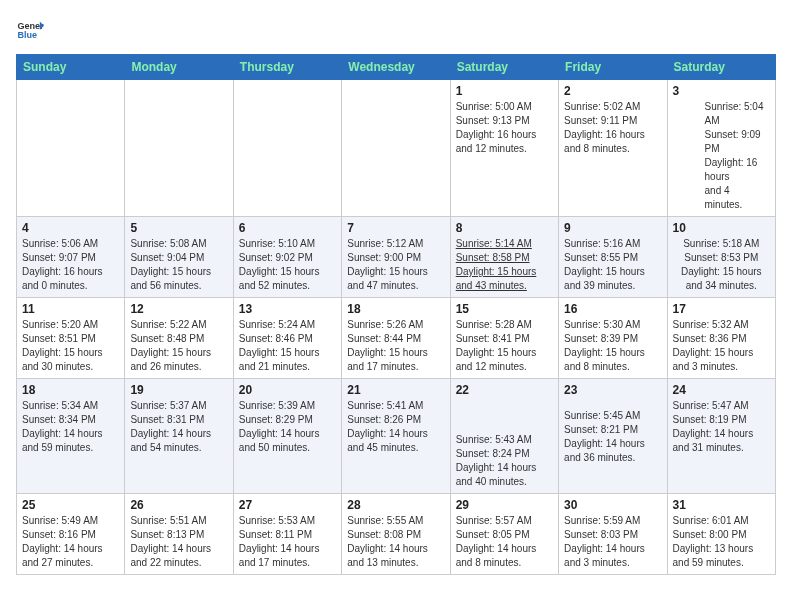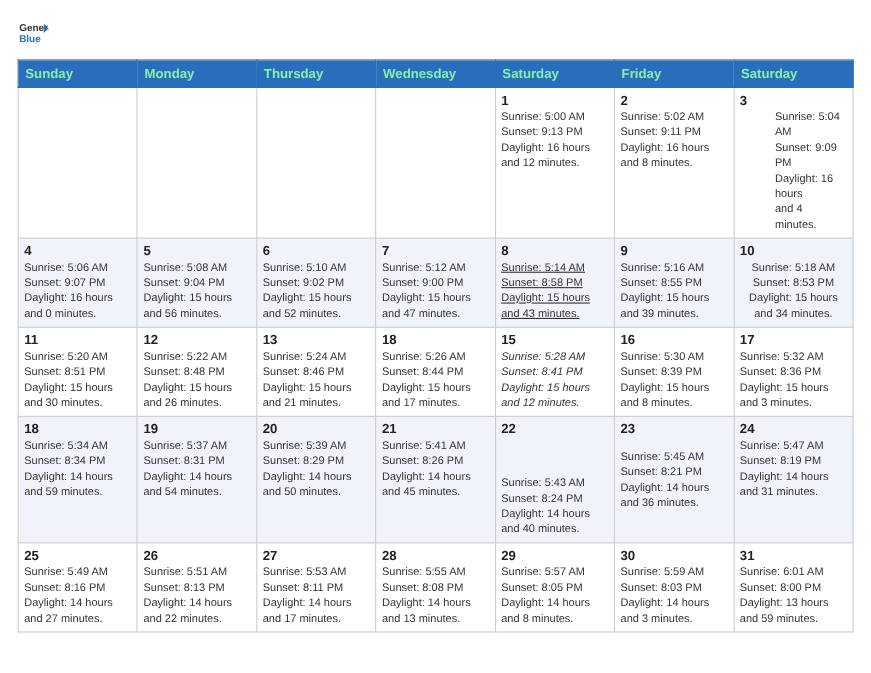--- a/index.html
+++ b/index.html
@@ -211,21 +211,21 @@
         </td>
         <td>
           <span class="day-num">18</span>
           <div class="day-info" style="white-space: pre-line;">Sunrise: 5:26 AM
 Sunset: 8:44 PM
 Daylight: 15 hours
 and 17 minutes.</div>
         </td>
         <td>
           <span class="day-num">15</span>
-          <div class="day-info" style="white-space: pre-line; font-style: italic;">Sunrise: 5:28 AM
+          <div class="day-info" style="white-space: pre-line;">Sunrise: 5:28 AM
 Sunset: 8:41 PM
 Daylight: 15 hours
 and 12 minutes.</div>
         </td>
         <td>
           <span class="day-num">16</span>
           <div class="day-info" style="white-space: pre-line;">Sunrise: 5:30 AM
 Sunset: 8:39 PM
 Daylight: 15 hours
 and 8 minutes.</div>

